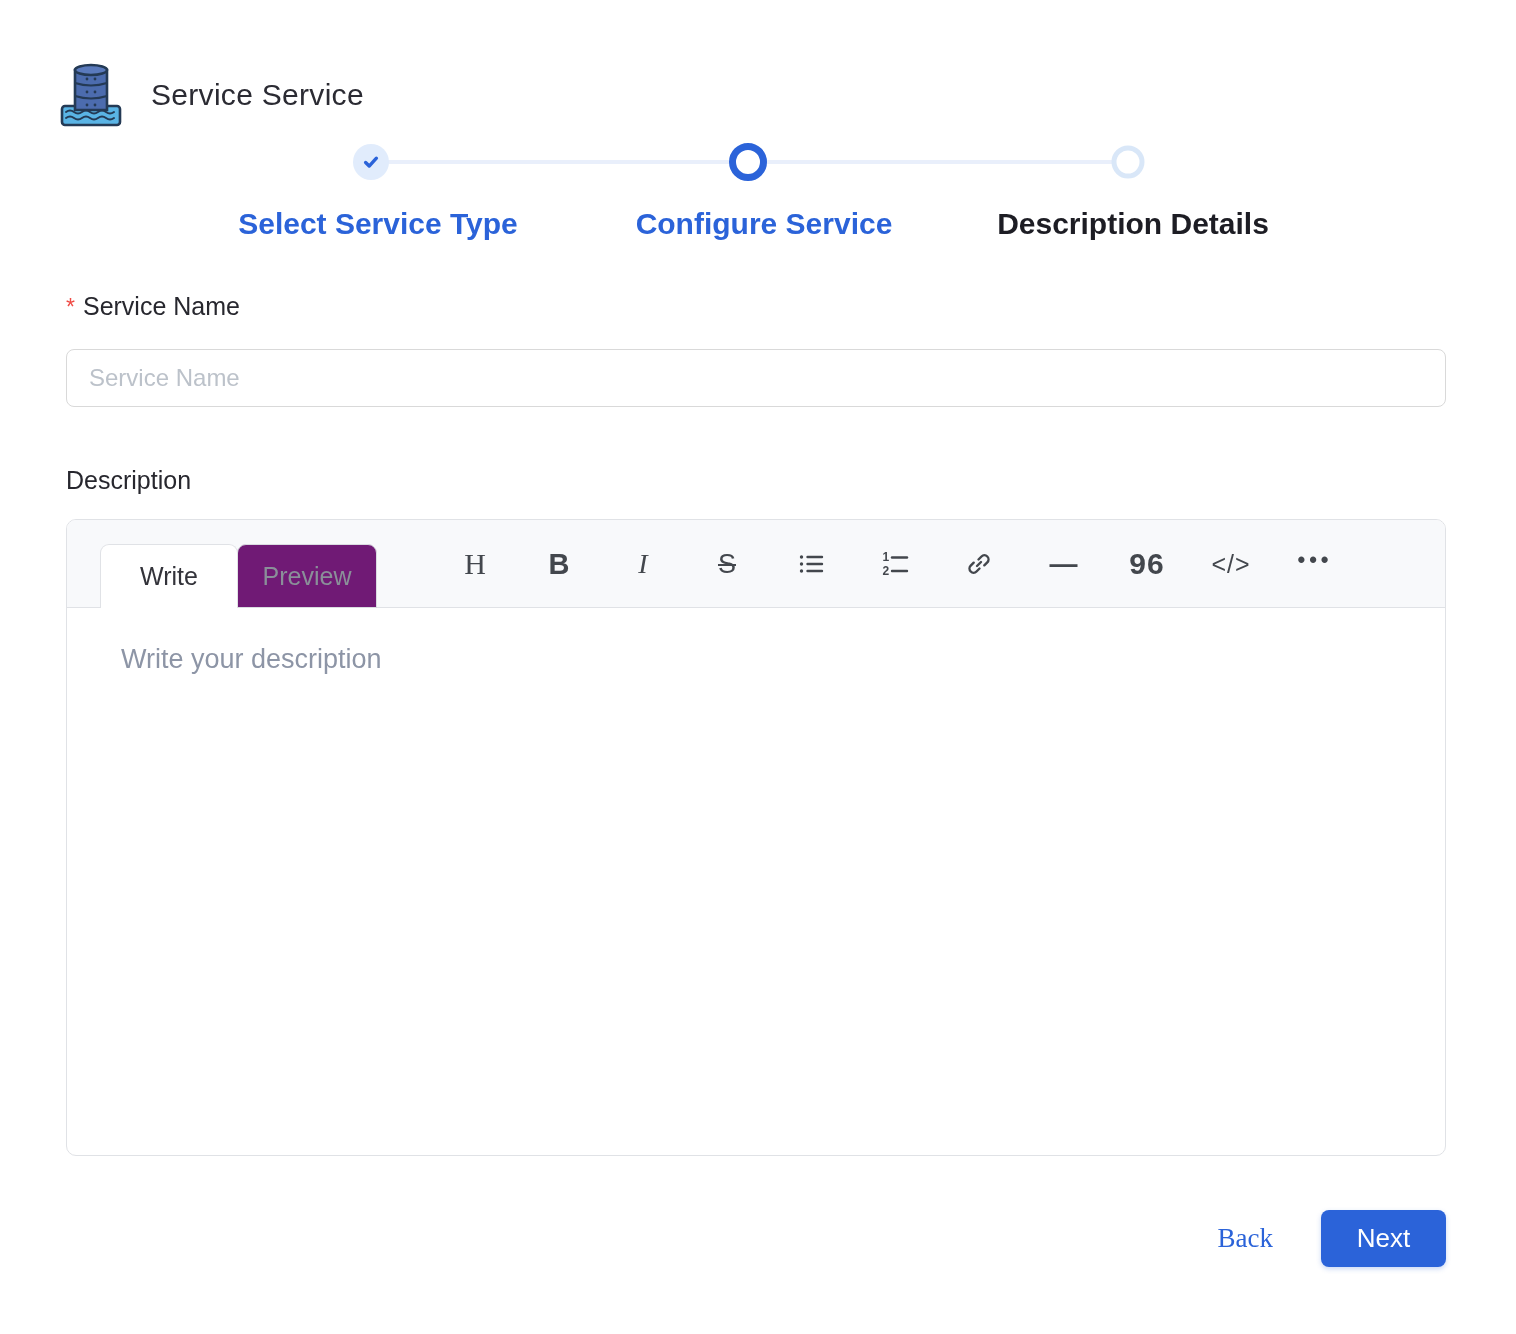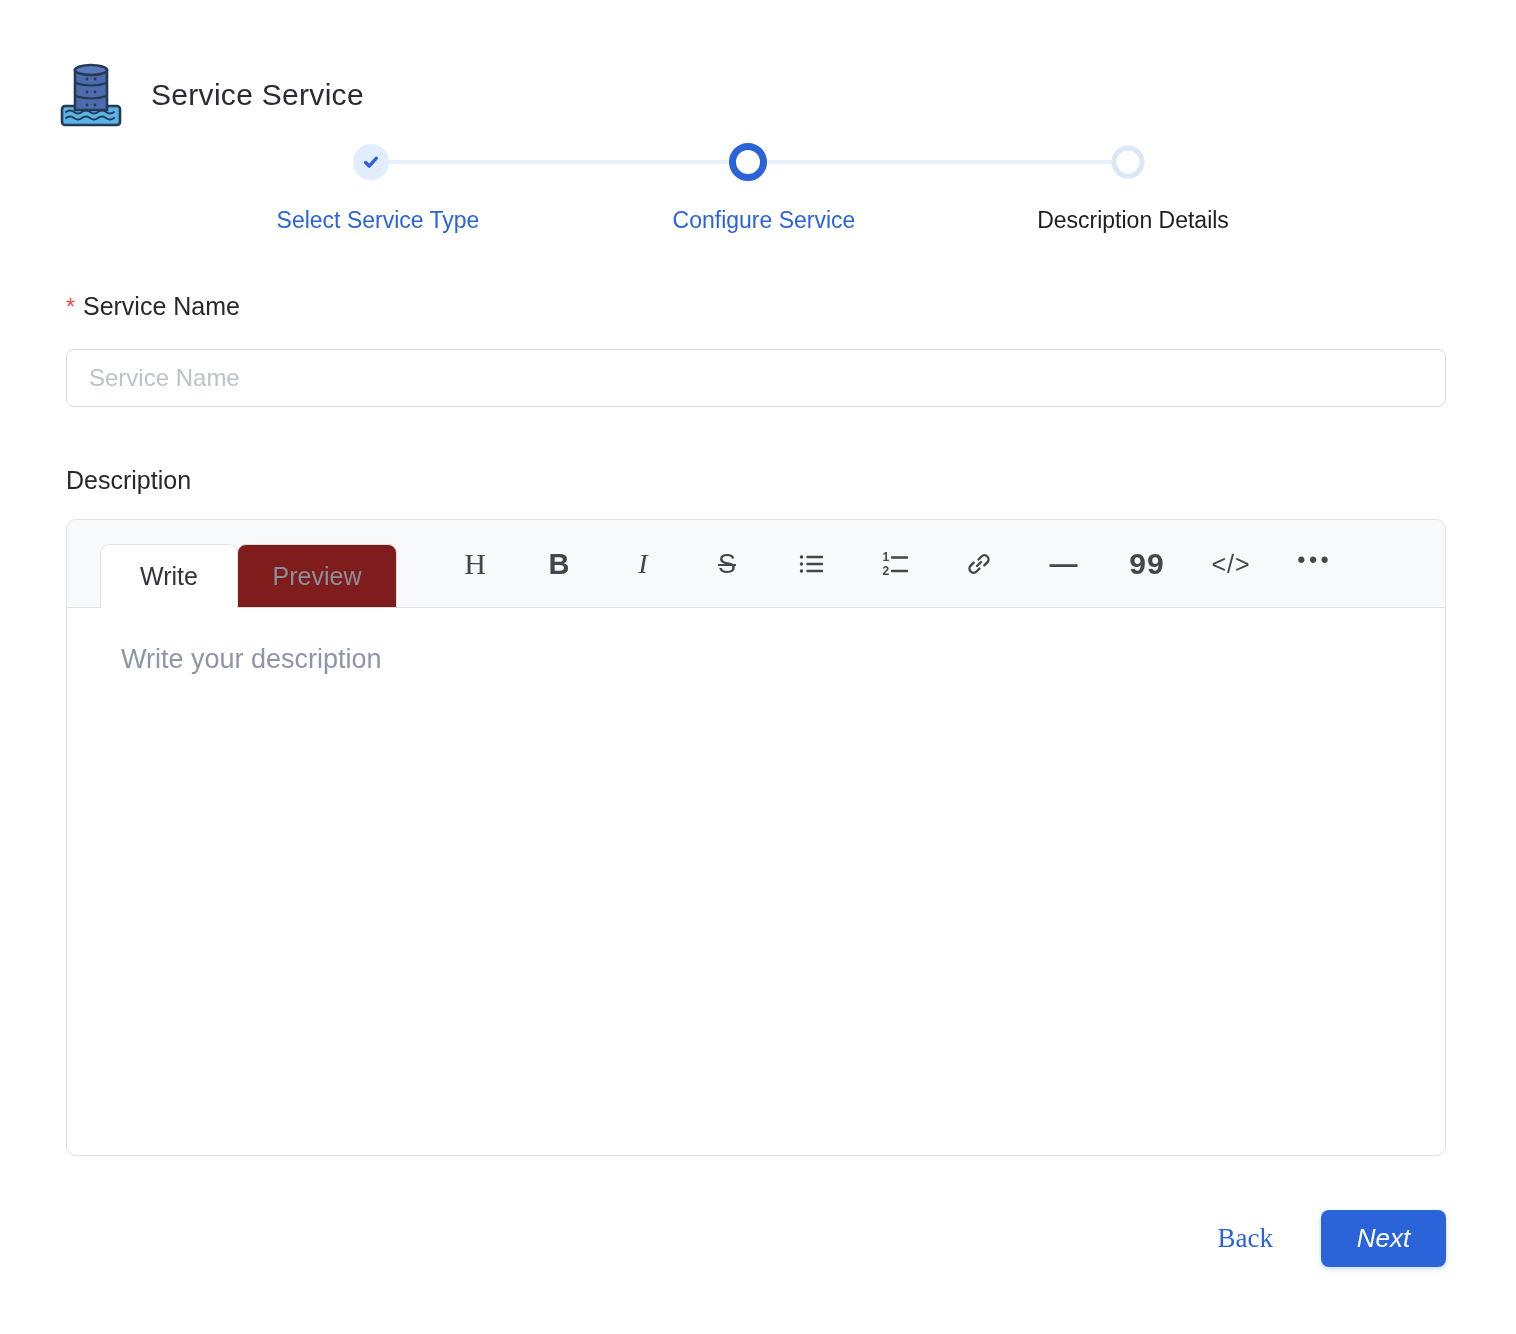--- a/index.html
+++ b/index.html
@@ -18,21 +18,21 @@
   .page-title { margin-left: 26px; font-size: 30px; font-weight: 500; letter-spacing: 0.3px; color: #2b2b33; }
 
   
   .stepper { position: absolute; left: 0; top: 0; width: 100%; }
   .stepper-line { position: absolute; left: 371px; width: 757px; top: 160px; height: 4px; background: #e9effb; border-radius: 2px; }
   .step-indicator { position: absolute; top: 162px; transform: translate(-50%, -50%); border-radius: 50%; background: #ffffff; display: flex; align-items: center; justify-content: center; }
   .step-completed { left: 371px; width: 36px; height: 36px; background: #e1ecfc; }
   .step-completed svg { width: 18px; height: 18px; }
   .step-active { left: 748px; width: 38px; height: 38px; border: 7px solid #2b63d9; }
   .step-pending { left: 1128px; width: 33px; height: 33px; border: 5px solid #d9e7f8; }
-  .step-label { position: absolute; top: 207px; transform: translateX(-50%); font-size: 23px; font-weight: 400; white-space: nowrap; }
+  .step-label { position: absolute; top: 207px; transform: translateX(-50%); font-size: 30px; font-weight: 700; white-space: nowrap; }
   .step-label.l1 { left: 378px; color: #2b63d9; }
   .step-label.l2 { left: 764px; color: #2b63d9; }
   .step-label.l3 { left: 1133px; color: #1d1d24; }
 
   
   .field-label { position: absolute; left: 66px; font-size: 25px; font-weight: 500; color: #27272e; }
   .label-service-name { top: 292px; }
   .required-marker { color: #ef4b45; margin-right: 8px; font-size: 23px; }
   .text-input {
     position: absolute; left: 66px; top: 349px; width: 1380px; height: 58px;
@@ -52,21 +52,21 @@
     position: relative; height: 88px; background: #f8f9fb;
     border-bottom: 1px solid #e0e2e6; border-radius: 9px 9px 0 0;
   }
   .editor-tabs { position: absolute; left: 33px; bottom: -1px; display: flex; }
   .tab { width: 138px; height: 64px; display: flex; align-items: center; justify-content: center; font-size: 25px; cursor: pointer; }
   .tab-write {
     background: #ffffff; color: #33333a; font-weight: 500;
     border: 1px solid #e0e2e6; border-bottom: none; border-radius: 9px 9px 0 0; z-index: 2;
   }
   .tab-preview {
-    background: #7f1d1d; color: #8a8f99; font-weight: 500; width: 160px;
+    background: #701a75; color: #8a8f99; font-weight: 500; width: 140px;
     border: 1px solid #dadce1; border-radius: 9px 9px 0 0; margin-left: -1px;
   }
   .toolbar-icons { position: absolute; left: 366px; top: 0; height: 88px; display: flex; align-items: center; }
   .tbtn {
     width: 84px; height: 88px; display: flex; align-items: center; justify-content: center;
     background: none; border: none; cursor: pointer; color: #43474d;
     font-family: "Liberation Sans", sans-serif;
   }
   .tbtn svg { stroke: #43474d; }
   .glyph-h { font-size: 30px; font-weight: 500; font-family: "Liberation Serif", serif; }
@@ -89,21 +89,21 @@
   
   .footer { position: absolute; top: 1210px; right: 70px; display: flex; align-items: center; }
   .back-button {
     background: none; border: none; cursor: pointer; color: #2b63d9;
     font-family: Liberation Serif, serif; font-size: 27px; font-weight: 500; margin-right: 48px;
   }
   .next-button {
     min-width: 125px; height: 57px; background: #2b63d9; color: #ffffff;
     border: none; border-radius: 8px; cursor: pointer;
     font-family: "Liberation Sans", sans-serif; font-size: 26px; font-weight: 500;
-    box-shadow: 0 2px 5px rgba(43, 99, 217, 0.25); padding: 0 26px; font-style: italic;
+    box-shadow: 0 2px 5px rgba(43, 99, 217, 0.25); padding: 0 26px;
   }
 </style>
 </head>
 <body>
 
 <div class="page">
 
   <div class="header">
     <span class="service-icon">
       <svg viewBox="0 0 68 70" width="68" height="70">
@@ -192,21 +192,21 @@
           <svg width="28" height="28" viewBox="0 0 28 28" fill="none" stroke-width="2.4" stroke-linecap="round" stroke-linejoin="round">
             <path d="M12 16 L16 12"></path>
             <path d="M13.5 9.5 l3 -3 a4.1 4.1 0 0 1 5.8 5.8 l-3 3"></path>
             <path d="M14.5 18.5 l-3 3 a4.1 4.1 0 0 1 -5.8 -5.8 l3 -3"></path>
           </svg>
         </button>
         <button class="tbtn">
           <span class="glyph-hr">—</span>
         </button>
         <button class="tbtn">
-          <span class="glyph-quote">99</span>
+          <span class="glyph-quote">96</span>
         </button>
         <button class="tbtn">
           <span class="glyph-code">&lt;/&gt;</span>
         </button>
         <button class="tbtn">
           <span class="glyph-more">•••</span>
         </button>
       </div>
     </div>
     <div class="editor-body">

